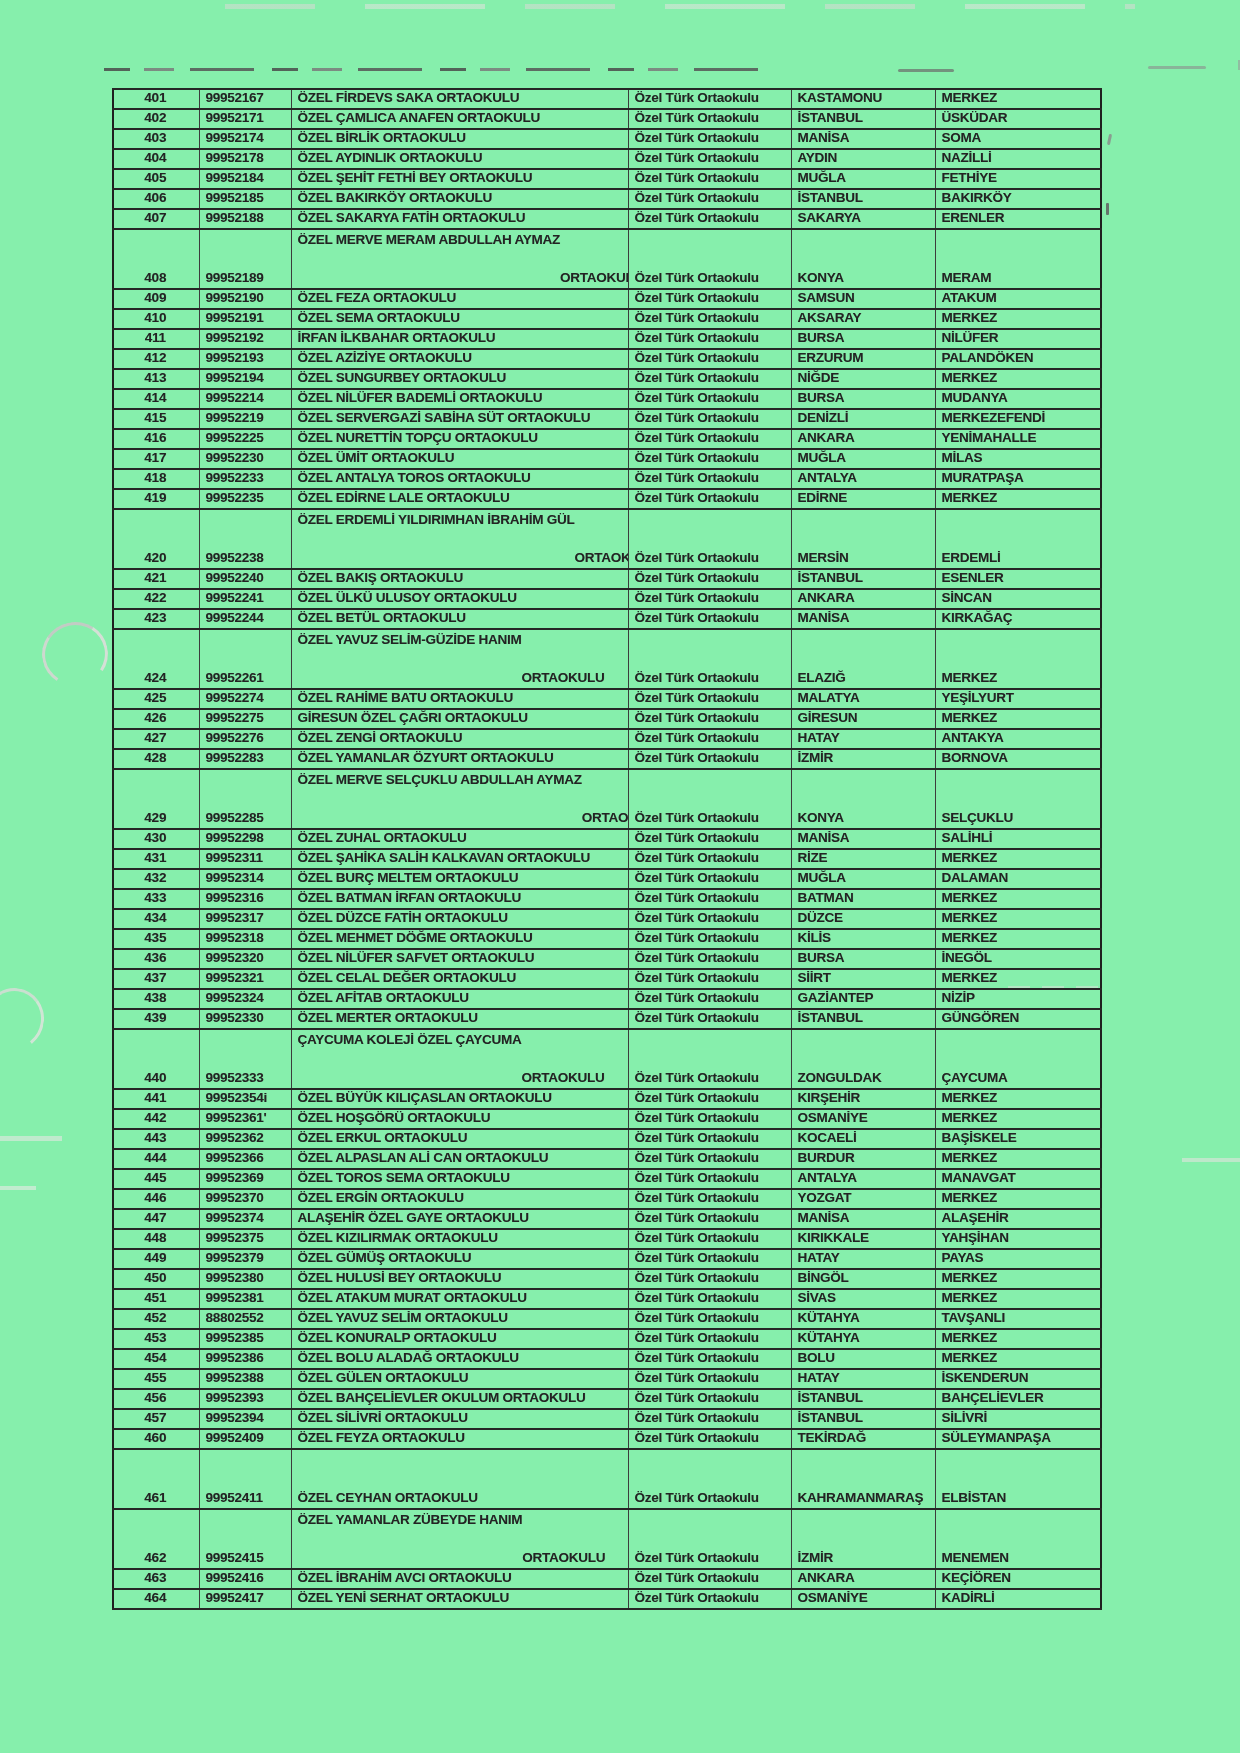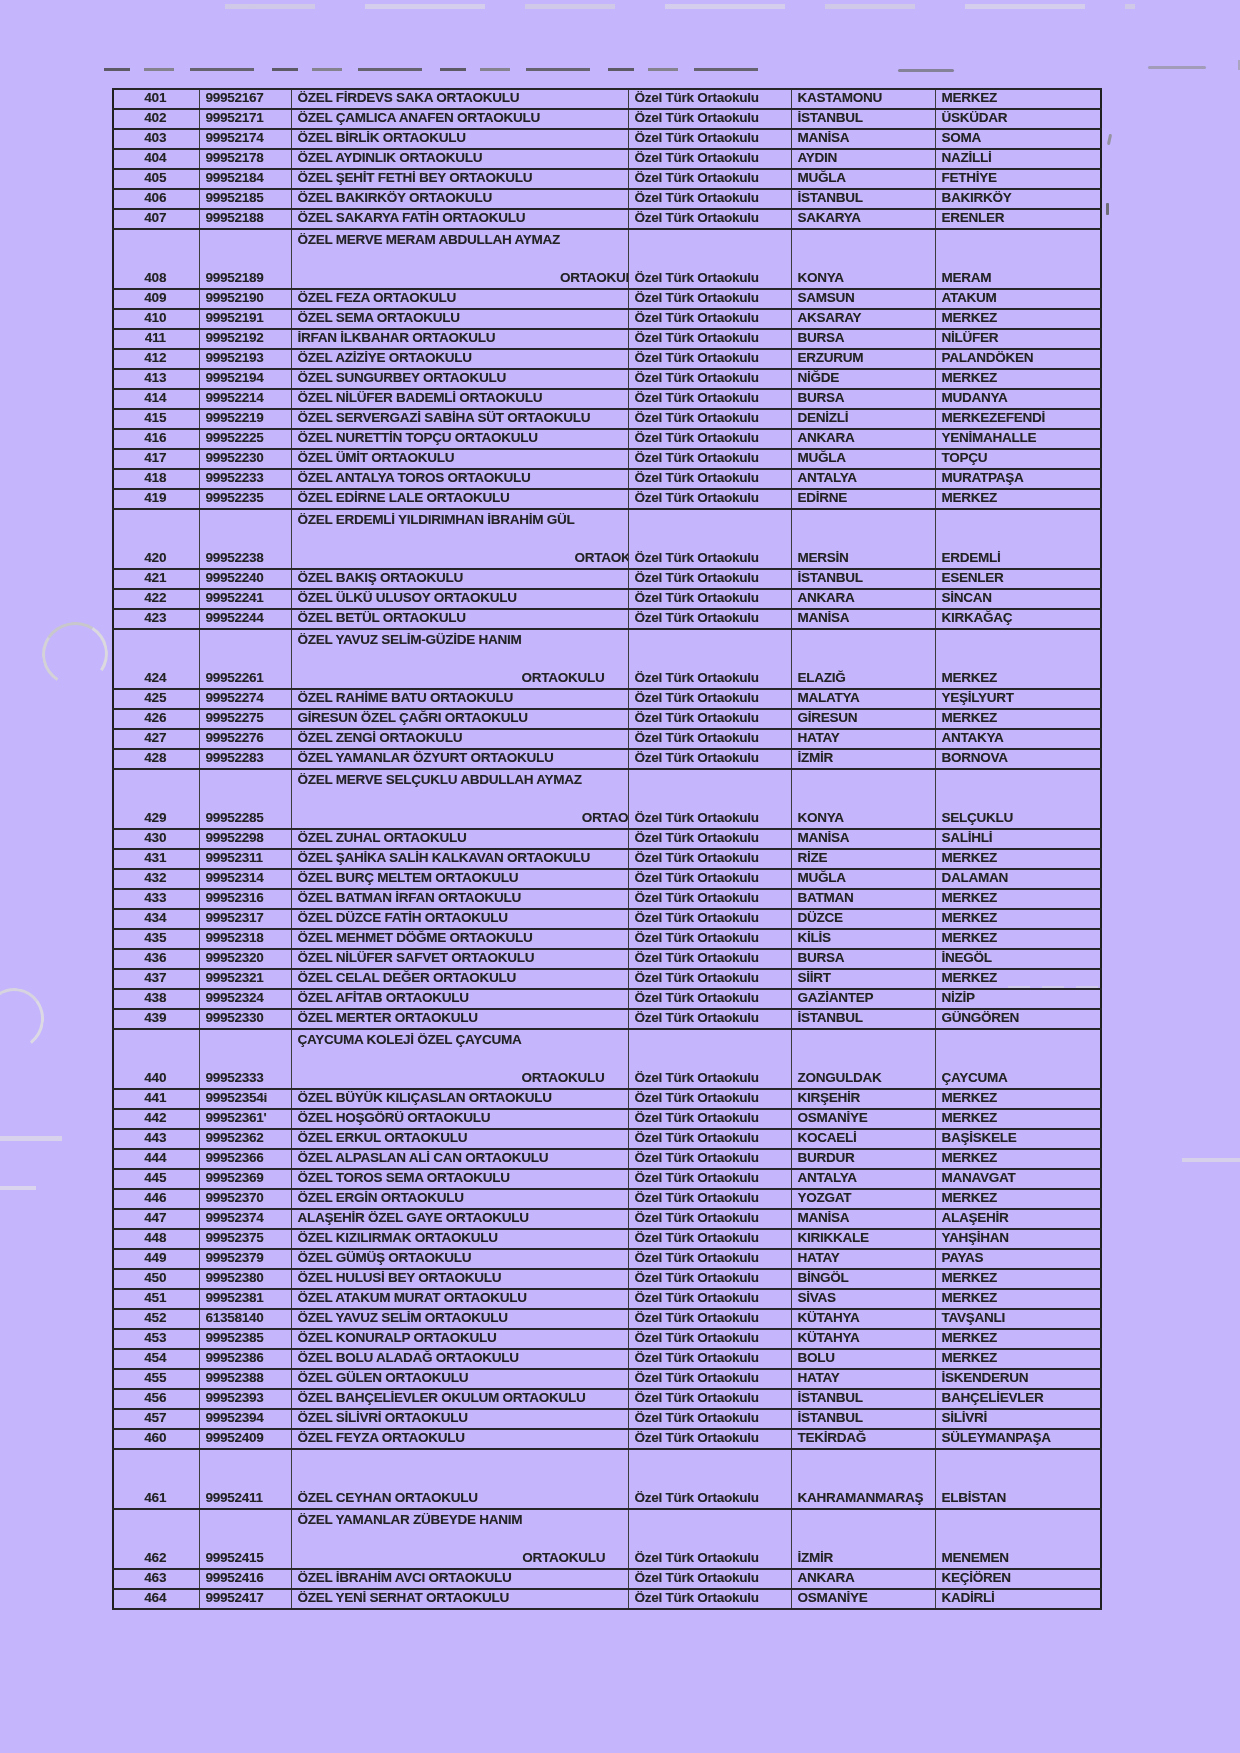--- a/index.html
+++ b/index.html
@@ -4,21 +4,21 @@
 <style>
   html,body{margin:0;padding:0;}
   body{
     width:1240px;height:1753px;position:relative;
     background:#f4f4f2;
     font-family:"Liberation Sans", sans-serif;
     overflow:hidden;
   }
   .page{
     position:absolute;left:0;top:0;width:1240px;height:1753px;
-    background:#c4b5fd;
+    background:#86efac;
   }
   
   .artifact{position:absolute;pointer-events:none;}
   .smudge-top{
     left:225px;top:4px;width:910px;height:5px;opacity:.55;
     background:repeating-linear-gradient(90deg,#d9d9d5 0 90px,transparent 90px 140px,#e2e2de 140px 260px,transparent 260px 300px);
   }
   .dash-long{
     left:104px;top:68px;width:665px;height:3px;opacity:.85;
     background:repeating-linear-gradient(90deg,#4a4a4a 0 26px,transparent 26px 40px,#7a7a7a 40px 70px,transparent 70px 86px,#555 86px 150px,transparent 150px 168px);
@@ -289,21 +289,21 @@
         <tr class="row">
     <td class="c-no">417</td>
     <td class="c-id">99952230</td>
     <td class="c-name">
             <div class="nw">
               <div>ÖZEL ÜMİT ORTAOKULU</div>
             </div>
           </td>
     <td class="c-type">Özel Türk Ortaokulu</td>
     <td class="c-prov">MUĞLA</td>
-    <td class="c-dist">TOPÇU</td>
+    <td class="c-dist">MİLAS</td>
   </tr>
         <tr class="row">
     <td class="c-no">418</td>
     <td class="c-id">99952233</td>
     <td class="c-name">
             <div class="nw">
               <div>ÖZEL ANTALYA TOROS ORTAOKULU</div>
             </div>
           </td>
     <td class="c-type">Özel Türk Ortaokulu</td>
@@ -705,21 +705,21 @@
             <div class="nw">
               <div>ÖZEL ATAKUM MURAT ORTAOKULU</div>
             </div>
           </td>
     <td class="c-type">Özel Türk Ortaokulu</td>
     <td class="c-prov">SİVAS</td>
     <td class="c-dist">MERKEZ</td>
   </tr>
         <tr class="row">
     <td class="c-no">452</td>
-    <td class="c-id">61358140</td>
+    <td class="c-id">88802552</td>
     <td class="c-name">
             <div class="nw">
               <div>ÖZEL YAVUZ SELİM ORTAOKULU</div>
             </div>
           </td>
     <td class="c-type">Özel Türk Ortaokulu</td>
     <td class="c-prov">KÜTAHYA</td>
     <td class="c-dist">TAVŞANLI</td>
   </tr>
         <tr class="row">

